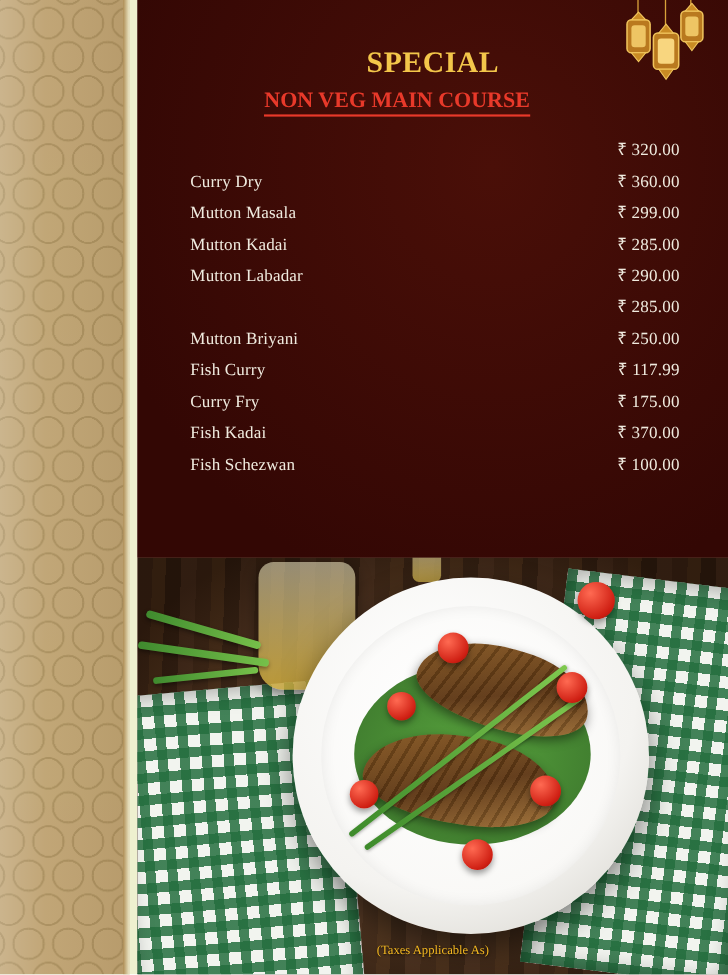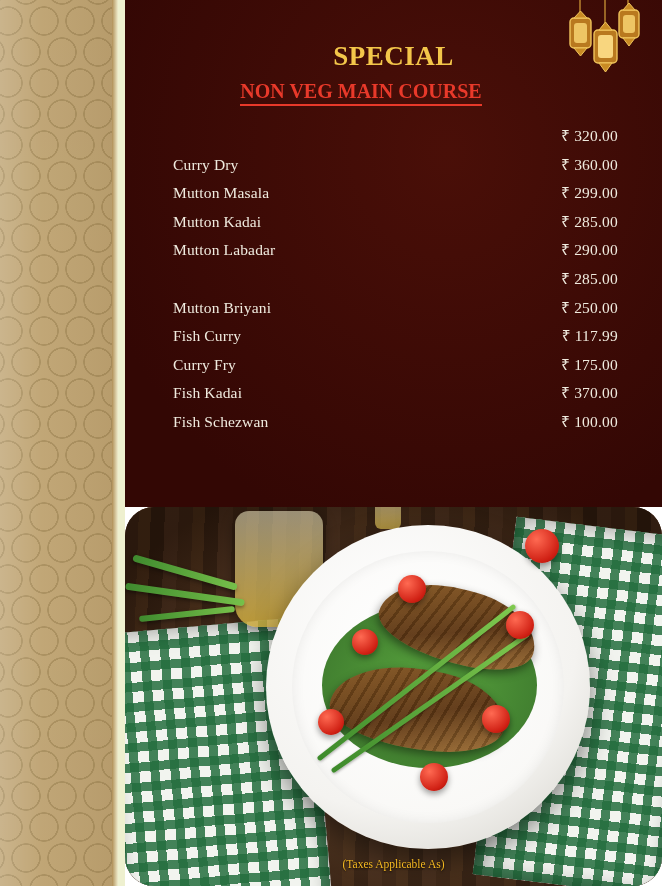--- a/index.html
+++ b/index.html
@@ -155,21 +155,20 @@
 
   
   #photo {
     position: absolute;
     left: 125px;
     top: 507px;
     width: 537px;
     height: 379px;
     overflow: hidden;
     background: #4a2d1c;
-    border-radius: 29px;
   }
   
   #wood {
     position: absolute;
     inset: 0;
     background:
       repeating-linear-gradient(92deg,
         #4b2c18 0px, #4b2c18 14px,
         #59361d 14px, #59361d 26px,
         #3f2413 26px, #3f2413 40px,

